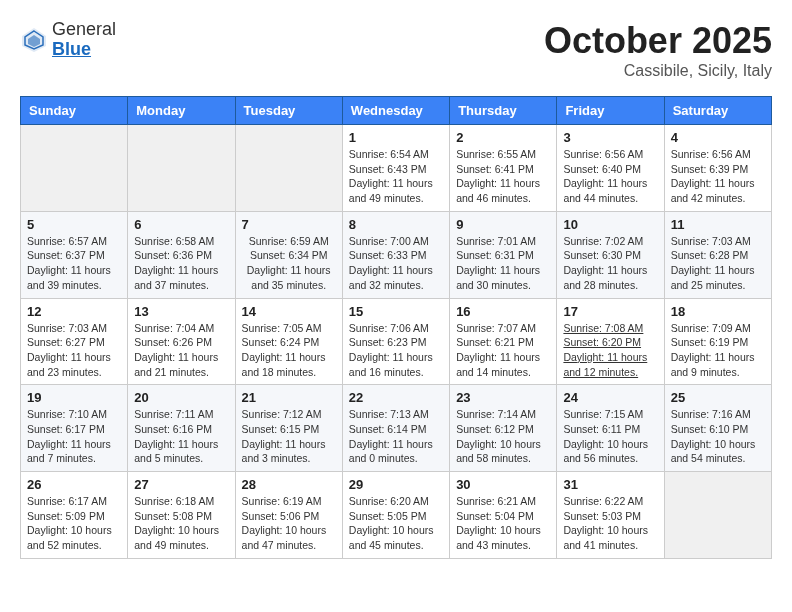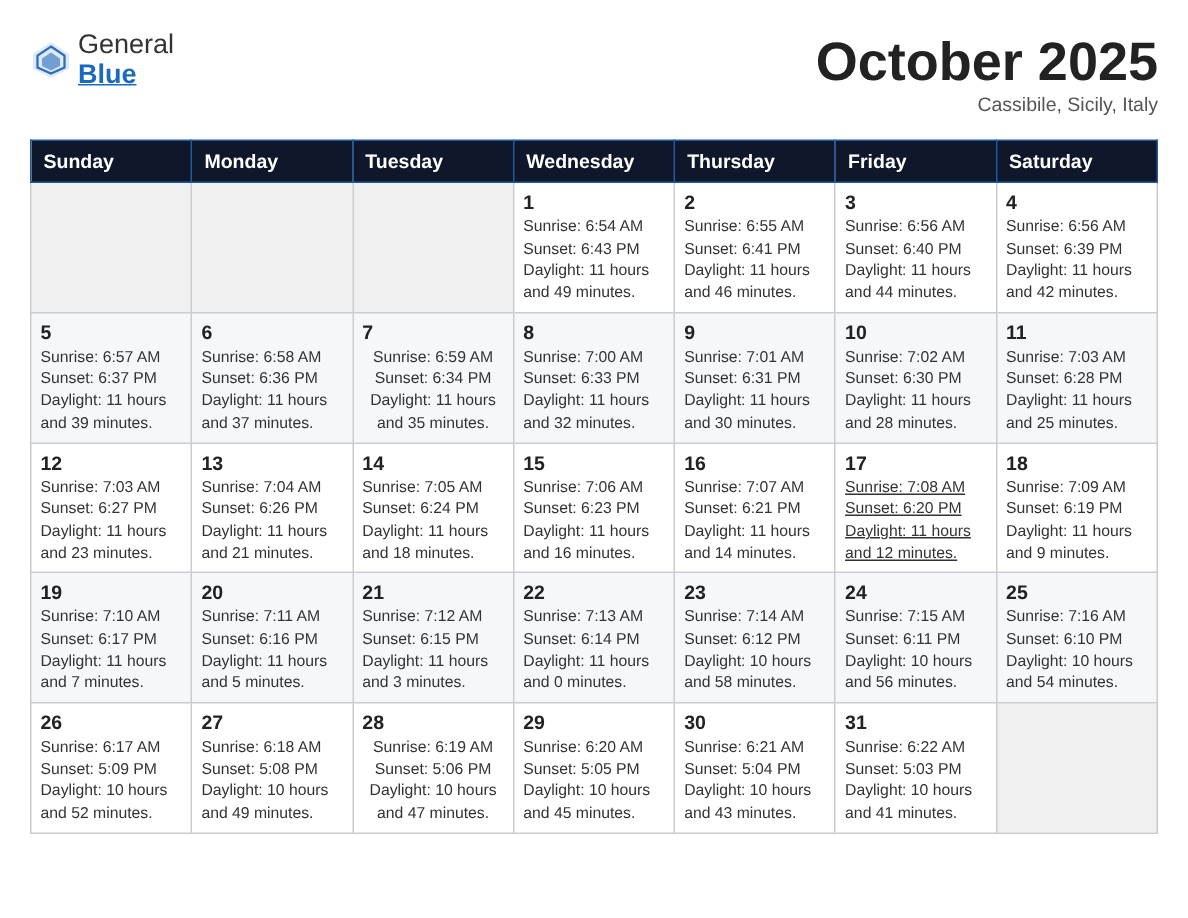--- a/index.html
+++ b/index.html
@@ -43,30 +43,30 @@
     }
     .title-block {
       text-align: right;
     }
     .month-title {
       font-size: 36px;
       font-weight: bold;
       color: #222;
     }
     .location {
-      font-size: 13px;
+      font-size: 16px;
       color: #555;
     }
     .calendar {
       width: 100%;
       border-collapse: collapse;
       border: 1px solid #ccc;
     }
     .calendar th {
-      background: #0f172a;
+      background: #3b82f6;
       color: #fff;
       text-align: left;
       padding: 6px 8px;
       font-size: 13px;
       border: 1px solid #1e5a9c;
     }
     .calendar td {
       vertical-align: top;
       padding: 5px 6px;
       border: 1px solid #ccc;
@@ -324,21 +324,21 @@
         </td>
         <td>
           <span class="day-number">27</span>
           <div class="day-info" style="white-space: pre-line;">Sunrise: 6:18 AM
 Sunset: 5:08 PM
 Daylight: 10 hours
 and 49 minutes.</div>
         </td>
         <td>
           <span class="day-number">28</span>
-          <div class="day-info" style="white-space: pre-line; text-align: center;">Sunrise: 6:19 AM
+          <div class="day-info" style="white-space: pre-line;">Sunrise: 6:19 AM
 Sunset: 5:06 PM
 Daylight: 10 hours
 and 47 minutes.</div>
         </td>
         <td>
           <span class="day-number">29</span>
           <div class="day-info" style="white-space: pre-line;">Sunrise: 6:20 AM
 Sunset: 5:05 PM
 Daylight: 10 hours
 and 45 minutes.</div>

